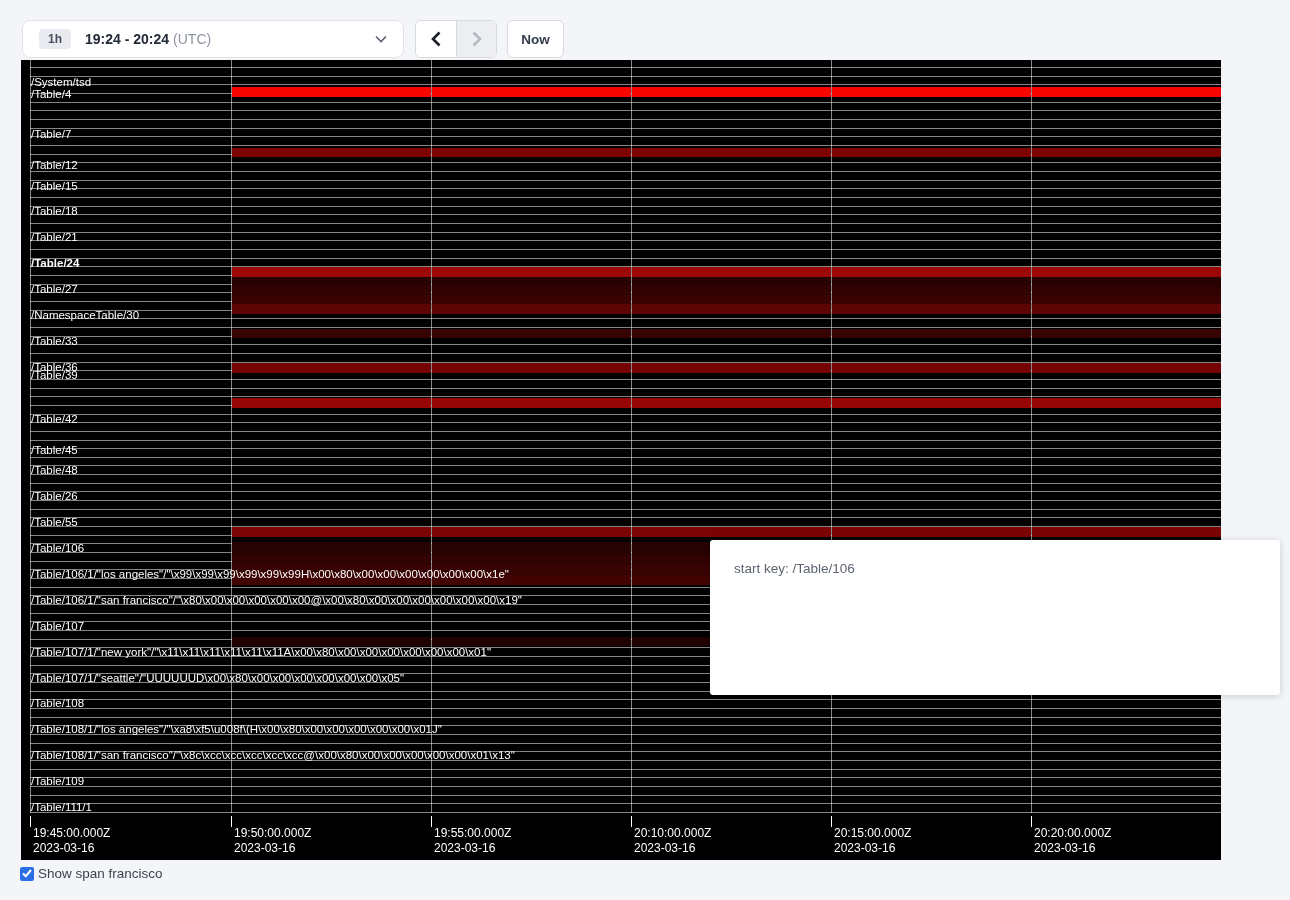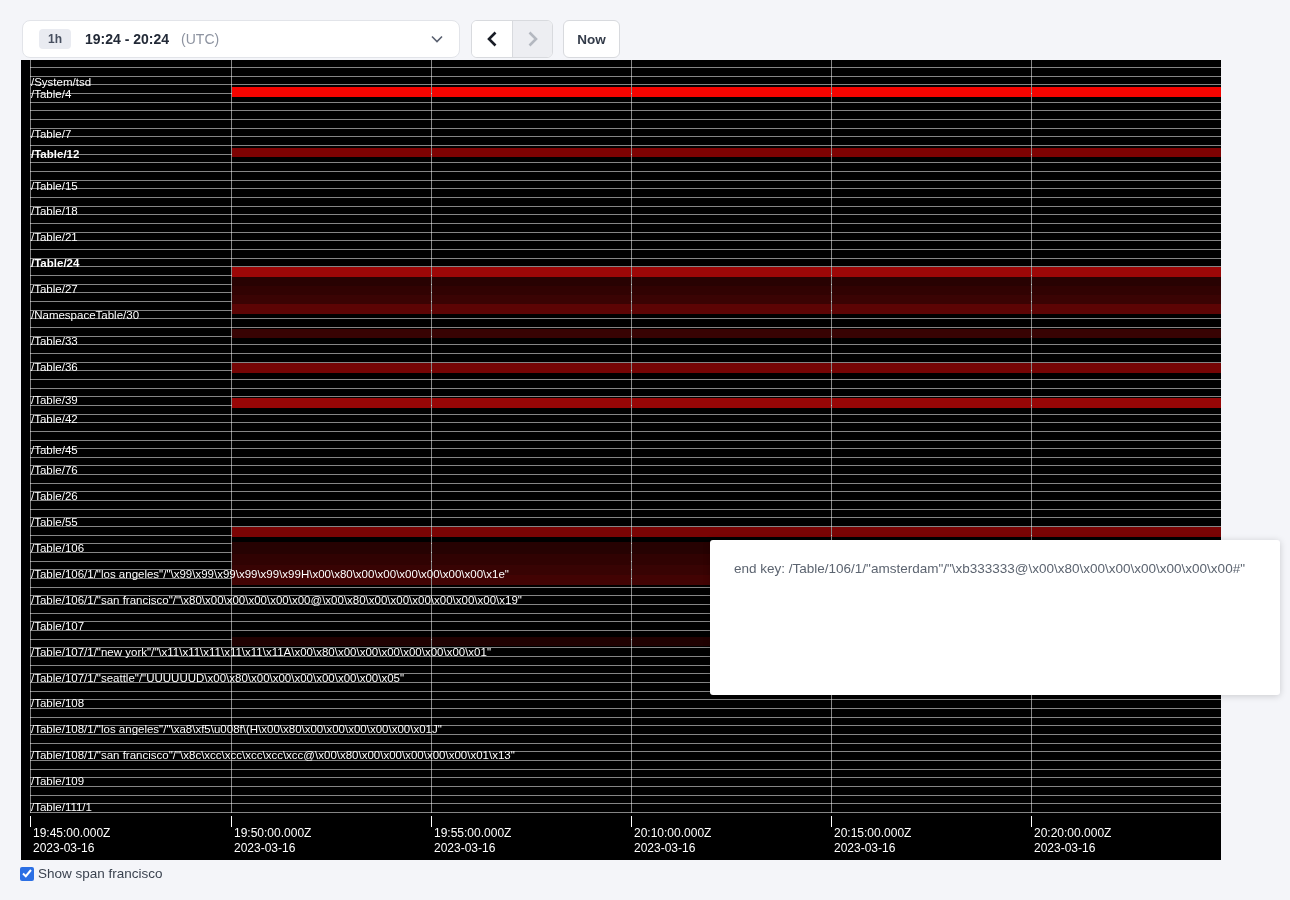--- a/index.html
+++ b/index.html
@@ -1,26 +1,26 @@
 <!DOCTYPE html>
 <html><head>
 <meta charset="utf-8">
 <style>
   * { margin:0; padding:0; box-sizing:border-box; }
   html,body { width:1290px; height:900px; }
   body { background:#f4f5f9; font-family:"Liberation Sans", sans-serif; position:relative; overflow:hidden; }
 
   
   .toolbar { position:absolute; top:20px; left:22px; height:38px; display:flex; align-items:stretch; }
-  .dropdown { width:438px; background:#fff; border:1px solid #e2e4e9; border-radius:8px;
+  .dropdown { width:382px; background:#fff; border:1px solid #e2e4e9; border-radius:8px;
               display:flex; align-items:center; padding:0 16px; cursor:pointer;justify-content:center; }
   .badge { background:#e9ebf1; color:#474f5f; font-size:12px; font-weight:bold;
            padding:3px 9px; border-radius:4px; margin-right:14px; }
   .range { font-size:14px; font-weight:bold; color:#232a37; white-space:nowrap; }
-  .range .utc { color:#8d93a0; font-weight:normal; margin-left:12px; }
+  .range .utc { color:#8d93a0; font-weight:normal; margin-left:4px; }
   .chev { margin-left:auto; display:flex; align-items:center; }
   .navgroup { margin-left:11px; display:flex; background:#fff; border:1px solid #d8dade;
               border-radius:6px; overflow:hidden; }
   .navbtn { width:40px; border:none; background:#fff; display:flex; align-items:center;
             justify-content:center; cursor:pointer; }
   .navbtn.next { background:#edeef2; border-left:1px solid #d8dade; cursor:default; }
   .nowbtn { margin-left:10px; width:57px; background:#fff; border:1px solid #d8dade; border-radius:6px;
             font-family:"Liberation Sans",sans-serif; font-size:13.5px; font-weight:bold; color:#333b49; cursor:pointer; }
 
   
@@ -244,33 +244,33 @@
     <div class="bar" style="left: 811px; width: 199px; top: 515px; height: 10px; background: rgb(66, 3, 3);"></div>
     <div class="bar" style="left: 1011px; width: 189px; top: 515px; height: 10px; background: rgb(66, 3, 3);"></div>
     <div class="bar" style="left: 211px; width: 199px; top: 577px; height: 9px; background: rgb(32, 1, 1);"></div>
     <div class="bar" style="left: 411px; width: 199px; top: 577px; height: 9px; background: rgb(32, 1, 1);"></div>
     <div class="bar" style="left: 611px; width: 199px; top: 577px; height: 9px; background: rgb(32, 1, 1);"></div>
     <div class="bar" style="left: 811px; width: 199px; top: 577px; height: 9px; background: rgb(32, 1, 1);"></div>
     <div class="bar" style="left: 1011px; width: 189px; top: 577px; height: 9px; background: rgb(32, 1, 1);"></div>
     <div class="rowlabel" style="top: 16px;">/System/tsd</div>
     <div class="rowlabel" style="top: 28px;">/Table/4</div>
     <div class="rowlabel" style="top: 67.786px;">/Table/7</div>
-    <div class="rowlabel" style="top: 88px; font-weight: bold;">/Table/12</div>
+    <div class="rowlabel" style="top: 99px;">/Table/12</div>
     <div class="rowlabel" style="top: 119.572px;">/Table/15</div>
     <div class="rowlabel" style="top: 145.465px;">/Table/18</div>
     <div class="rowlabel" style="top: 171.358px;">/Table/21</div>
     <div class="rowlabel" style="top: 197.251px; font-weight: bold;">/Table/24</div>
     <div class="rowlabel" style="top: 223.144px;">/Table/27</div>
     <div class="rowlabel" style="top: 249.037px;">/NamespaceTable/30</div>
     <div class="rowlabel" style="top: 274.93px;">/Table/33</div>
     <div class="rowlabel" style="top: 300.823px;">/Table/36</div>
-    <div class="rowlabel" style="top: 334px; text-align: right;">/Table/39</div>
+    <div class="rowlabel" style="top: 309px; text-align: right;">/Table/39</div>
     <div class="rowlabel" style="top: 352.609px;">/Table/42</div>
     <div class="rowlabel" style="top: 384px;">/Table/45</div>
-    <div class="rowlabel" style="top: 404.395px;">/Table/76</div>
+    <div class="rowlabel" style="top: 404.395px;">/Table/48</div>
     <div class="rowlabel" style="top: 430.288px;">/Table/26</div>
     <div class="rowlabel" style="top: 456.181px;">/Table/55</div>
     <div class="rowlabel" style="top: 482.074px;">/Table/106</div>
     <div class="rowlabel" style="top: 507.967px;">/Table/106/1/"los angeles"/"\x99\x99\x99\x99\x99\x99H\x00\x80\x00\x00\x00\x00\x00\x00\x1e"</div>
     <div class="rowlabel" style="top: 533.86px;">/Table/106/1/"san francisco"/"\x80\x00\x00\x00\x00\x00@\x00\x80\x00\x00\x00\x00\x00\x00\x19"</div>
     <div class="rowlabel" style="top: 559.753px;">/Table/107</div>
     <div class="rowlabel" style="top: 585.646px;">/Table/107/1/"new york"/"\x11\x11\x11\x11\x11\x11A\x00\x80\x00\x00\x00\x00\x00\x00\x01"</div>
     <div class="rowlabel" style="top: 611.539px;">/Table/107/1/"seattle"/"UUUUUUD\x00\x80\x00\x00\x00\x00\x00\x00\x05"</div>
     <div class="rowlabel" style="top: 637.432px;">/Table/108</div>
     <div class="rowlabel" style="top: 663.325px;">/Table/108/1/"los angeles"/"\xa8\xf5\u008f\(H\x00\x80\x00\x00\x00\x00\x00\x01J"</div>
@@ -303,21 +303,21 @@
       <div>2023-03-16</div>
     </div>
     <div class="tick" style="left: 1010px;"></div>
     <div class="axislbl" style="left: 1013px;">
       <div>20:20:00.000Z</div>
       <div>2023-03-16</div>
     </div>
   </div>
 
 <div class="tooltip">
-  <div>end key: /Table/106/1/"amsterdam"/"\xb333333@\x00\x80\x00\x00\x00\x00\x00\x00#"</div>
+  <div>start key: /Table/106</div>
 </div>
 
 <label class="cbrow" aria-checked="true">
   <span class="cb">
     <svg width="10" height="9" viewBox="0 0 10 9">
         <polyline points="1,4.5 3.8,7.2 9,1" fill="none" stroke="#fff" stroke-width="2"></polyline>
       </svg>
   </span>
   <span class="cblabel">Show span francisco</span>
 </label>

